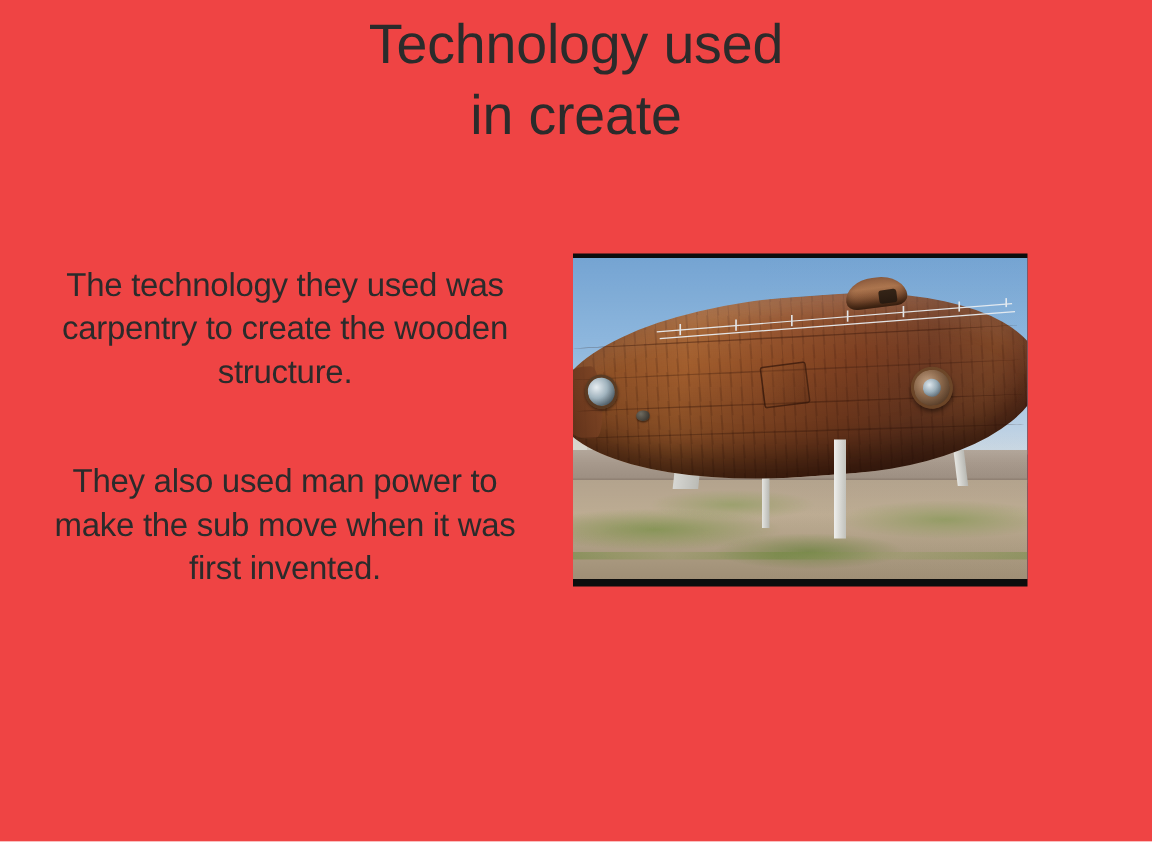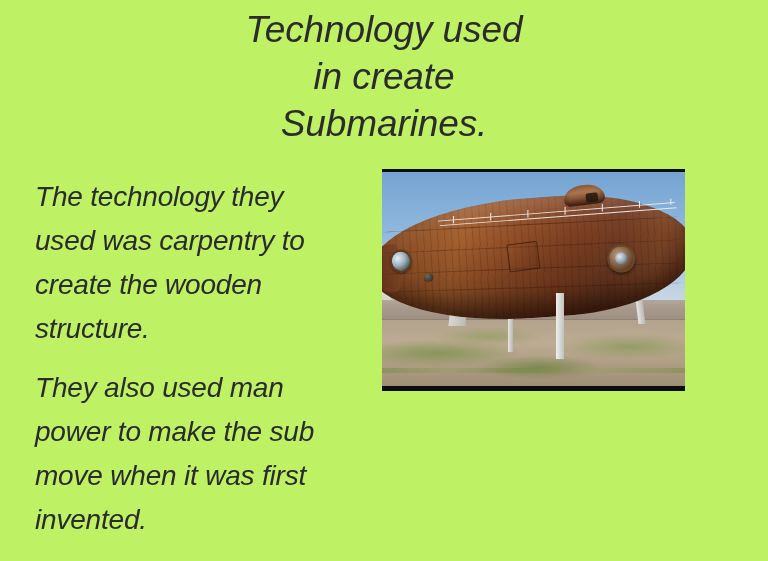--- a/index.html
+++ b/index.html
@@ -13,22 +13,21 @@
     overflow: hidden;
     font-family: "Liberation Sans", sans-serif;
     color: #2b2b2b;
     position: relative;
   }
 
   
   .slide {
     position: absolute;
     inset: 0;
-    background: #bef264;
-    font-style: italic;
+    background: #ef4444;
   }
 
   
   .slide-title {
     position: absolute;
     left: 0;
     top: 6px;
     width: 768px;
     text-align: center;
     font-size: 37px;
@@ -40,28 +39,29 @@
   .slide-title .tline { display: block; }
 
   
   .body-col {
     position: absolute;
     left: 35px;
     top: 175px;
     width: 310px;
   }
   .body-para {
-    font-size: 28px;
-    line-height: 44px;
+    font-size: 22px;
+    line-height: 29px;
     font-weight: 400;
     color: #2b2b2b;
     margin: 0;
     letter-spacing: -0.2px;
-  }
-  .body-para + .body-para { margin-top: 15px; }
+    text-align: center;
+  }
+  .body-para + .body-para { margin-top: 44px; }
 
   
   .photo-frame {
     position: absolute;
     left: 382px;
     top: 169px;
     width: 303px;
     height: 222px;
     background: #0d0d0d;
     overflow: hidden;
@@ -336,21 +336,20 @@
   }
 </style>
 </head>
 <body>
 
 <div class="slide">
 
   <div class="slide-title">
     <span class="tline">Technology used</span>
     <span class="tline">in create</span>
-    <span class="tline">Submarines.</span>
   </div>
 
   <div class="body-col">
     <p class="body-para">The technology they used was carpentry to create the wooden structure.</p>
     <p class="body-para">They also used man power to make the sub move when it was first invented.</p>
   </div>
 
   <div class="photo-frame">
     <div class="photo-inner">
 

